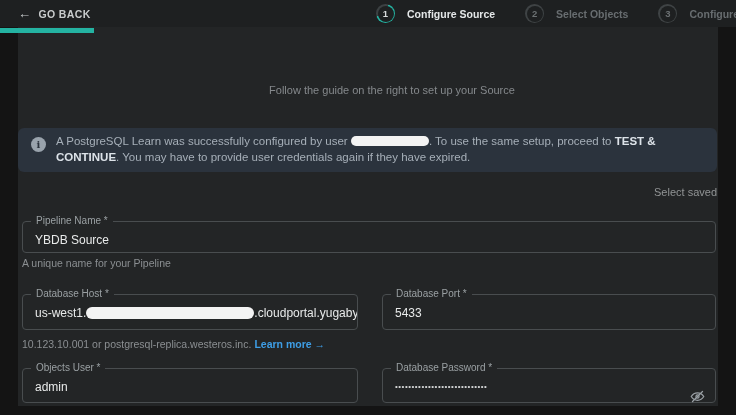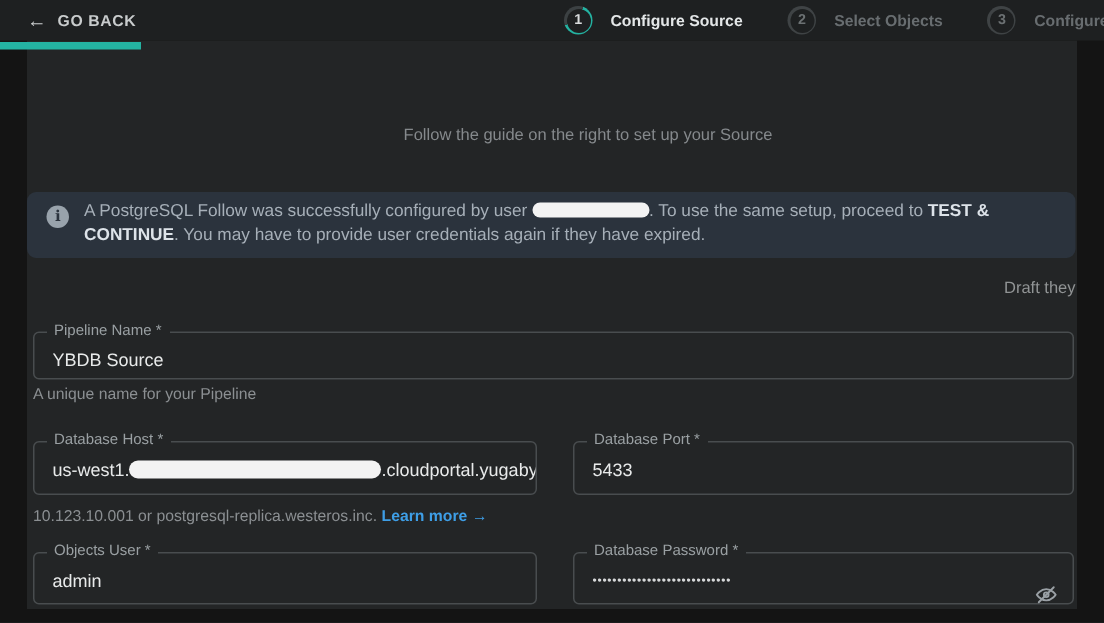--- a/index.html
+++ b/index.html
@@ -103,24 +103,24 @@
 </div>
 
 <div class="progress-fill"></div>
 
 <div class="panel">
 
   <div class="subtitle">Follow the guide on the right to set up your Source</div>
 
   <div class="banner">
     <span class="info-icon">i</span>
-    <div class="banner-text"><span>A PostgreSQL Follow was successfully configured by user </span><span class="pill-user"></span><span>. To use the same setup, proceed to </span><strong>TEST &amp; CONTINUE</strong><span>. You may have to provide user credentials again if they have expired.</span></div>
+    <div class="banner-text"><span>A PostgreSQL Learn was successfully configured by user </span><span class="pill-user"></span><span>. To use the same setup, proceed to </span><strong>TEST &amp; CONTINUE</strong><span>. You may have to provide user credentials again if they have expired.</span></div>
   </div>
 
-  <div class="draft">Draft they</div>
+  <div class="draft">Select saved</div>
 
   <fieldset class="field" id="f-pipeline">
     <legend>Pipeline Name *</legend>
     <div class="value">YBDB Source</div>
   </fieldset>
   <div class="helper" id="h-pipeline">A unique name for your Pipeline</div>
 
   <fieldset class="field" id="f-host">
     <legend>Database Host *</legend>
     <div class="value"><span>us-west1.</span><span class="pill-host"></span><span>.cloudportal.yugabyte.com</span></div>

